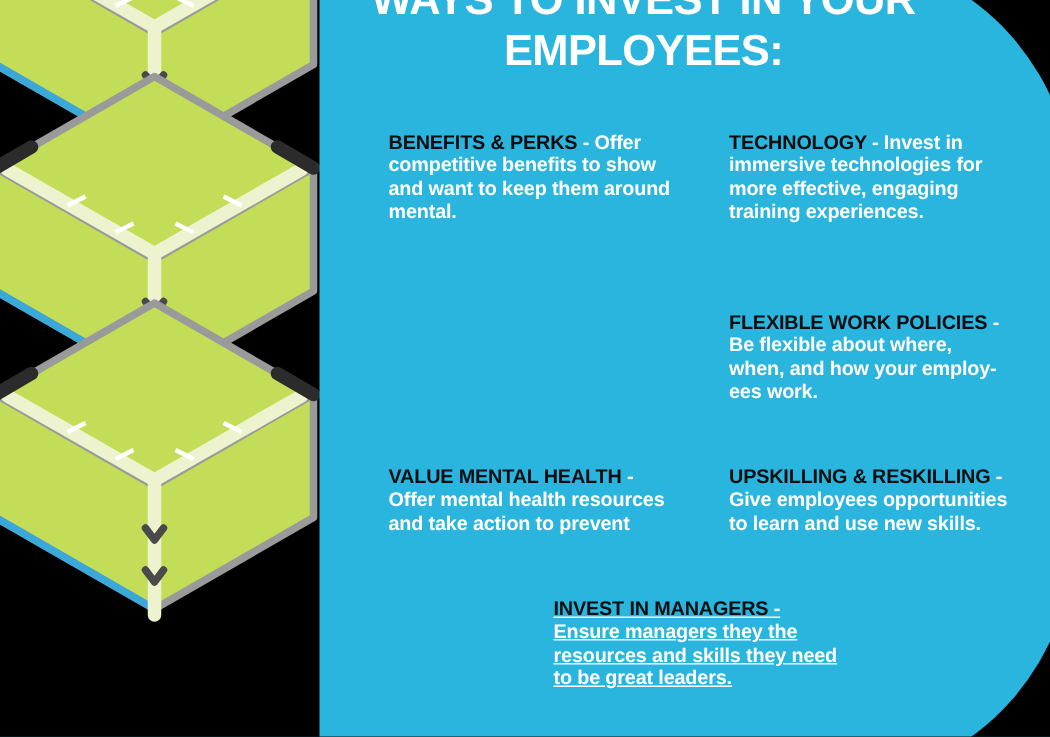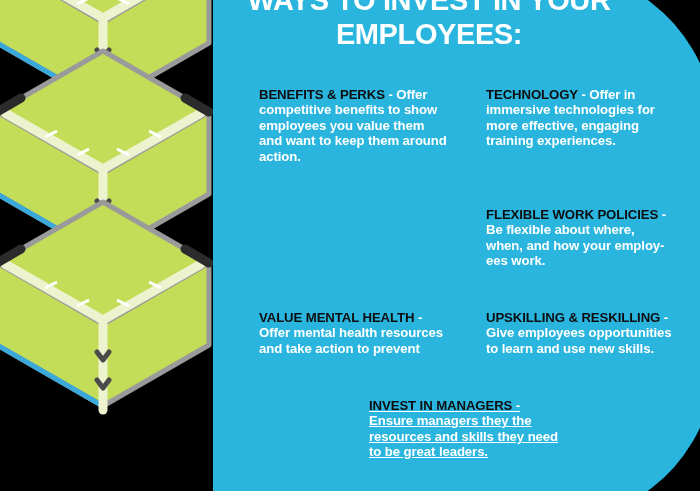--- a/index.html
+++ b/index.html
@@ -180,27 +180,26 @@
   <div id="panel-content">
 
     <div id="headline">
       <span class="hl-line">WAYS TO INVEST IN YOUR</span>
       <span class="hl-line">EMPLOYEES:</span>
     </div>
 
     <div class="tip col-left row-1">
       <span class="tline"><span class="term">BENEFITS &amp; PERKS</span><span> - </span><span>Offer</span></span>
       <span class="tline">competitive benefits to show</span>
-      <span class="tline">employees you value them</span>
       <span class="tline">and want to keep them around</span>
-      <span class="tline">action.</span>
+      <span class="tline">mental.</span>
     </div>
 
     <div class="tip col-right row-1">
-      <span class="tline"><span class="term">TECHNOLOGY</span><span> - </span><span>Offer in</span></span>
+      <span class="tline"><span class="term">TECHNOLOGY</span><span> - </span><span>Invest in</span></span>
       <span class="tline">immersive technologies for</span>
       <span class="tline">more effective, engaging</span>
       <span class="tline">training experiences.</span>
     </div>
 
 
     <div class="tip col-right row-2">
       <span class="tline"><span class="term">FLEXIBLE WORK POLICIES</span><span> -</span></span>
       <span class="tline">Be flexible about where,</span>
       <span class="tline">when, and how your employ-</span>

